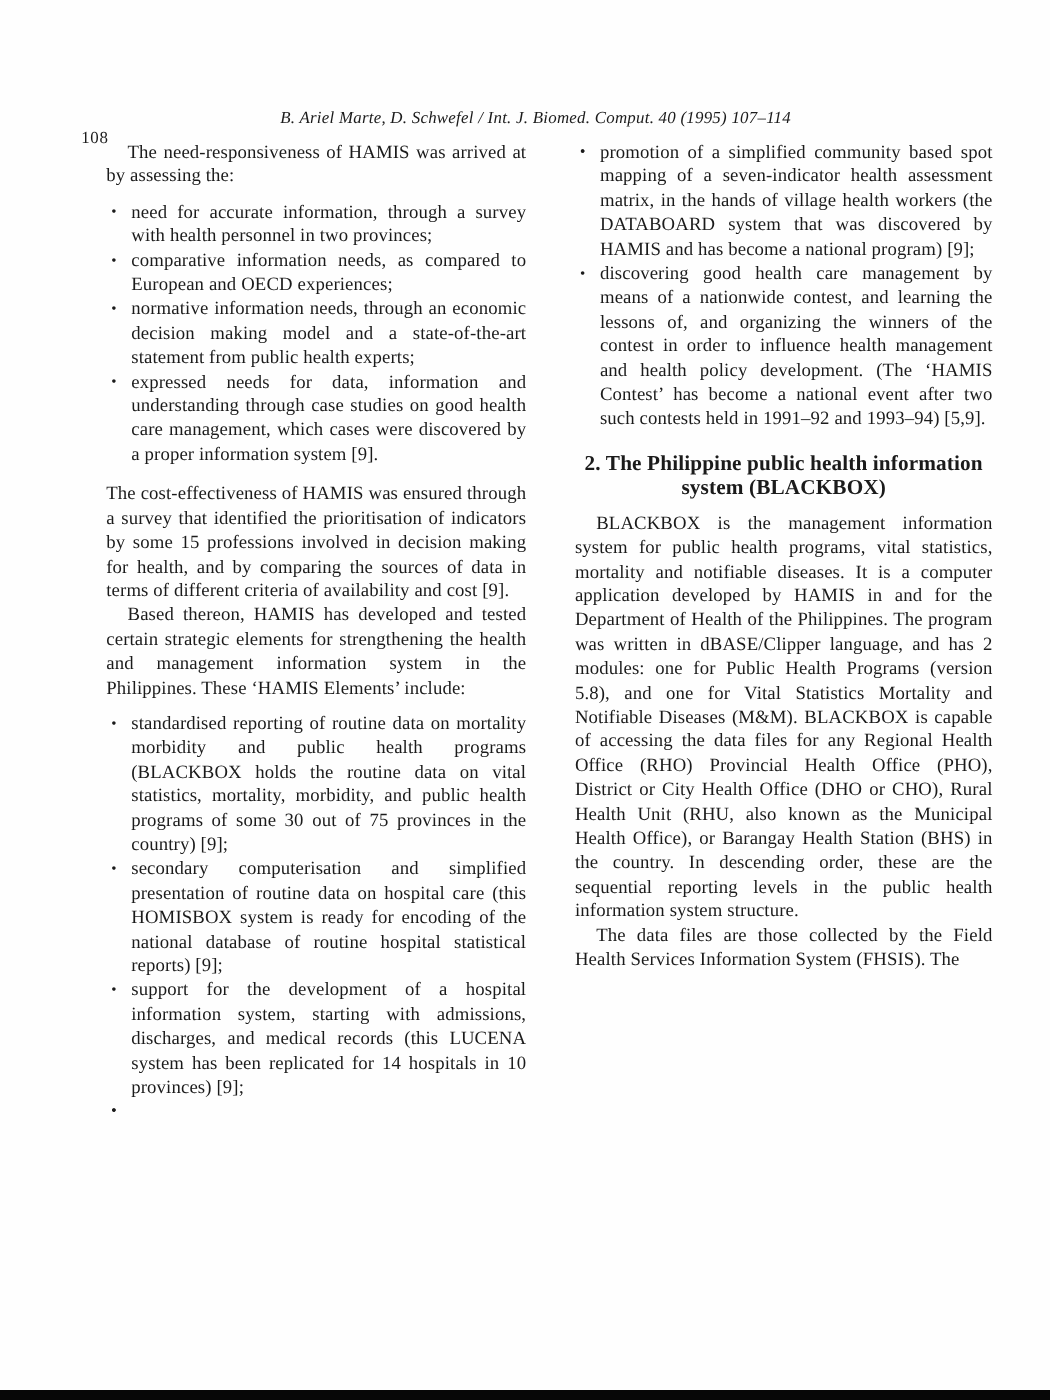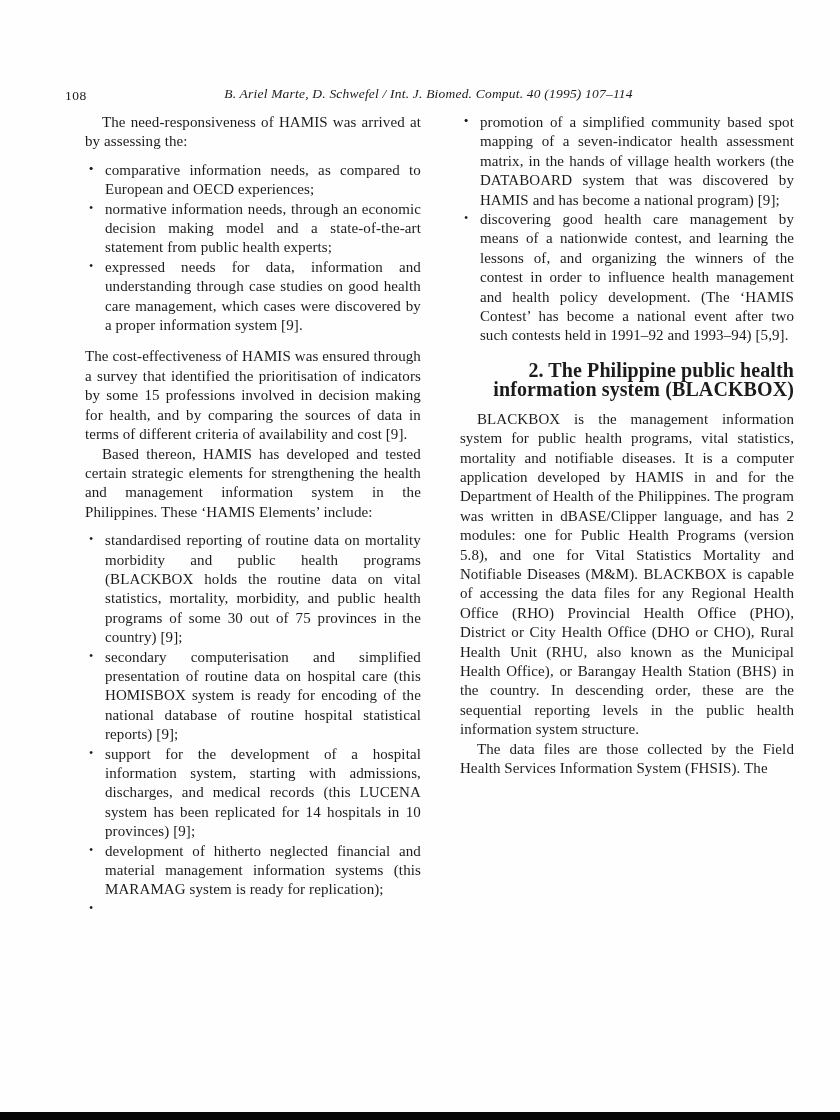--- a/index.html
+++ b/index.html
@@ -24,21 +24,21 @@
     position: absolute;
     top: 86px;
     left: 63px;
     right: 46px;
     height: 16px;
     font-size: 13.5px;
   }
   .page-num {
     position: absolute;
     left: 2px;
-    top: 2px;
+    top: 16px;
     letter-spacing: 0.5px;
   }
   .running-head {
     display: block;
     text-align: center;
     font-style: italic;
     letter-spacing: 0.2px;
   }
   .columns {
     position: absolute;
@@ -75,24 +75,24 @@
     text-align: justify;
   }
   .bullet {
     position: absolute;
     left: 4px;
     top: -1px;
     font-size: 12px;
   }
   .section-heading {
     font-weight: bold;
-    font-size: 20px;
+    font-size: 17px;
     line-height: 19.4px;
     margin: 15px 0 10px 0;
-    text-align: right;
+    text-align: center;
   }
   .scan-bar {
     position: absolute;
     left: 0;
     right: 0;
     bottom: 0;
     height: 8px;
     background: #070707;
   }
 </style>
@@ -105,34 +105,34 @@
     <span class="page-num">108</span>
     <span class="running-head">B. Ariel Marte, D. Schwefel / Int. J. Biomed. Comput. 40 (1995) 107–114</span>
   </div>
 
   <div class="columns">
 
     <div class="col col-left">
       <p class="para indent">The need-responsiveness of HAMIS was arrived at by assessing the:</p>
 
       <div class="list">
-        <div class="li"><span class="bullet">•</span></div>
+        <div class="li"><span class="bullet">•</span><span class="li-text">need for accurate information, through a survey with health personnel in two provinces;</span></div>
         <div class="li"><span class="bullet">•</span><span class="li-text">comparative information needs, as compared to European and OECD experiences;</span></div>
         <div class="li"><span class="bullet">•</span><span class="li-text">normative information needs, through an economic decision making model and a state-of-the-art statement from public health experts;</span></div>
         <div class="li"><span class="bullet">•</span><span class="li-text">expressed needs for data, information and understanding through case studies on good health care management, which cases were discovered by a proper information system [9].</span></div>
       </div>
 
       <p class="para gap-top">The cost-effectiveness of HAMIS was ensured through a survey that identified the prioritisation of indicators by some 15 professions involved in decision making for health, and by comparing the sources of data in terms of different criteria of availability and cost [9].</p>
       <p class="para indent">Based thereon, HAMIS has developed and tested certain strategic elements for strengthening the health and management information system in the Philippines. These ‘HAMIS Elements’ include:</p>
 
       <div class="list">
         <div class="li"><span class="bullet">•</span><span class="li-text">standardised reporting of routine data on mortality morbidity and public health programs (BLACKBOX holds the routine data on vital statistics, mortality, morbidity, and public health programs of some 30 out of 75 provinces in the country) [9];</span></div>
         <div class="li"><span class="bullet">•</span><span class="li-text">secondary computerisation and simplified presentation of routine data on hospital care (this HOMISBOX system is ready for encoding of the national database of routine hospital statistical reports) [9];</span></div>
         <div class="li"><span class="bullet">•</span><span class="li-text">support for the development of a hospital information system, starting with admissions, discharges, and medical records (this LUCENA system has been replicated for 14 hospitals in 10 provinces) [9];</span></div>
-        <div class="li"><span class="bullet">•</span><span class="li-text">development of hitherto neglected financial and material management information systems (this MARAMAG system is ready for replication);</span></div>
+        <div class="li"><span class="bullet">•</span></div>
         <div class="li"><span class="bullet">•</span></div>
       </div>
     </div>
 
     <div class="col col-right">
       <div class="list" style="margin-top:0;">
         <div class="li"><span class="bullet">•</span></div>
         <div class="li"><span class="bullet">•</span><span class="li-text">promotion of a simplified community based spot mapping of a seven-indicator health assessment matrix, in the hands of village health workers (the DATABOARD system that was discovered by HAMIS and has become a national program) [9];</span></div>
         <div class="li"><span class="bullet">•</span><span class="li-text">discovering good health care management by means of a nationwide contest, and learning the lessons of, and organizing the winners of the contest in order to influence health management and health policy development. (The ‘HAMIS Contest’ has become a national event after two such contests held in 1991–92 and 1993–94) [5,9].</span></div>
       </div>

